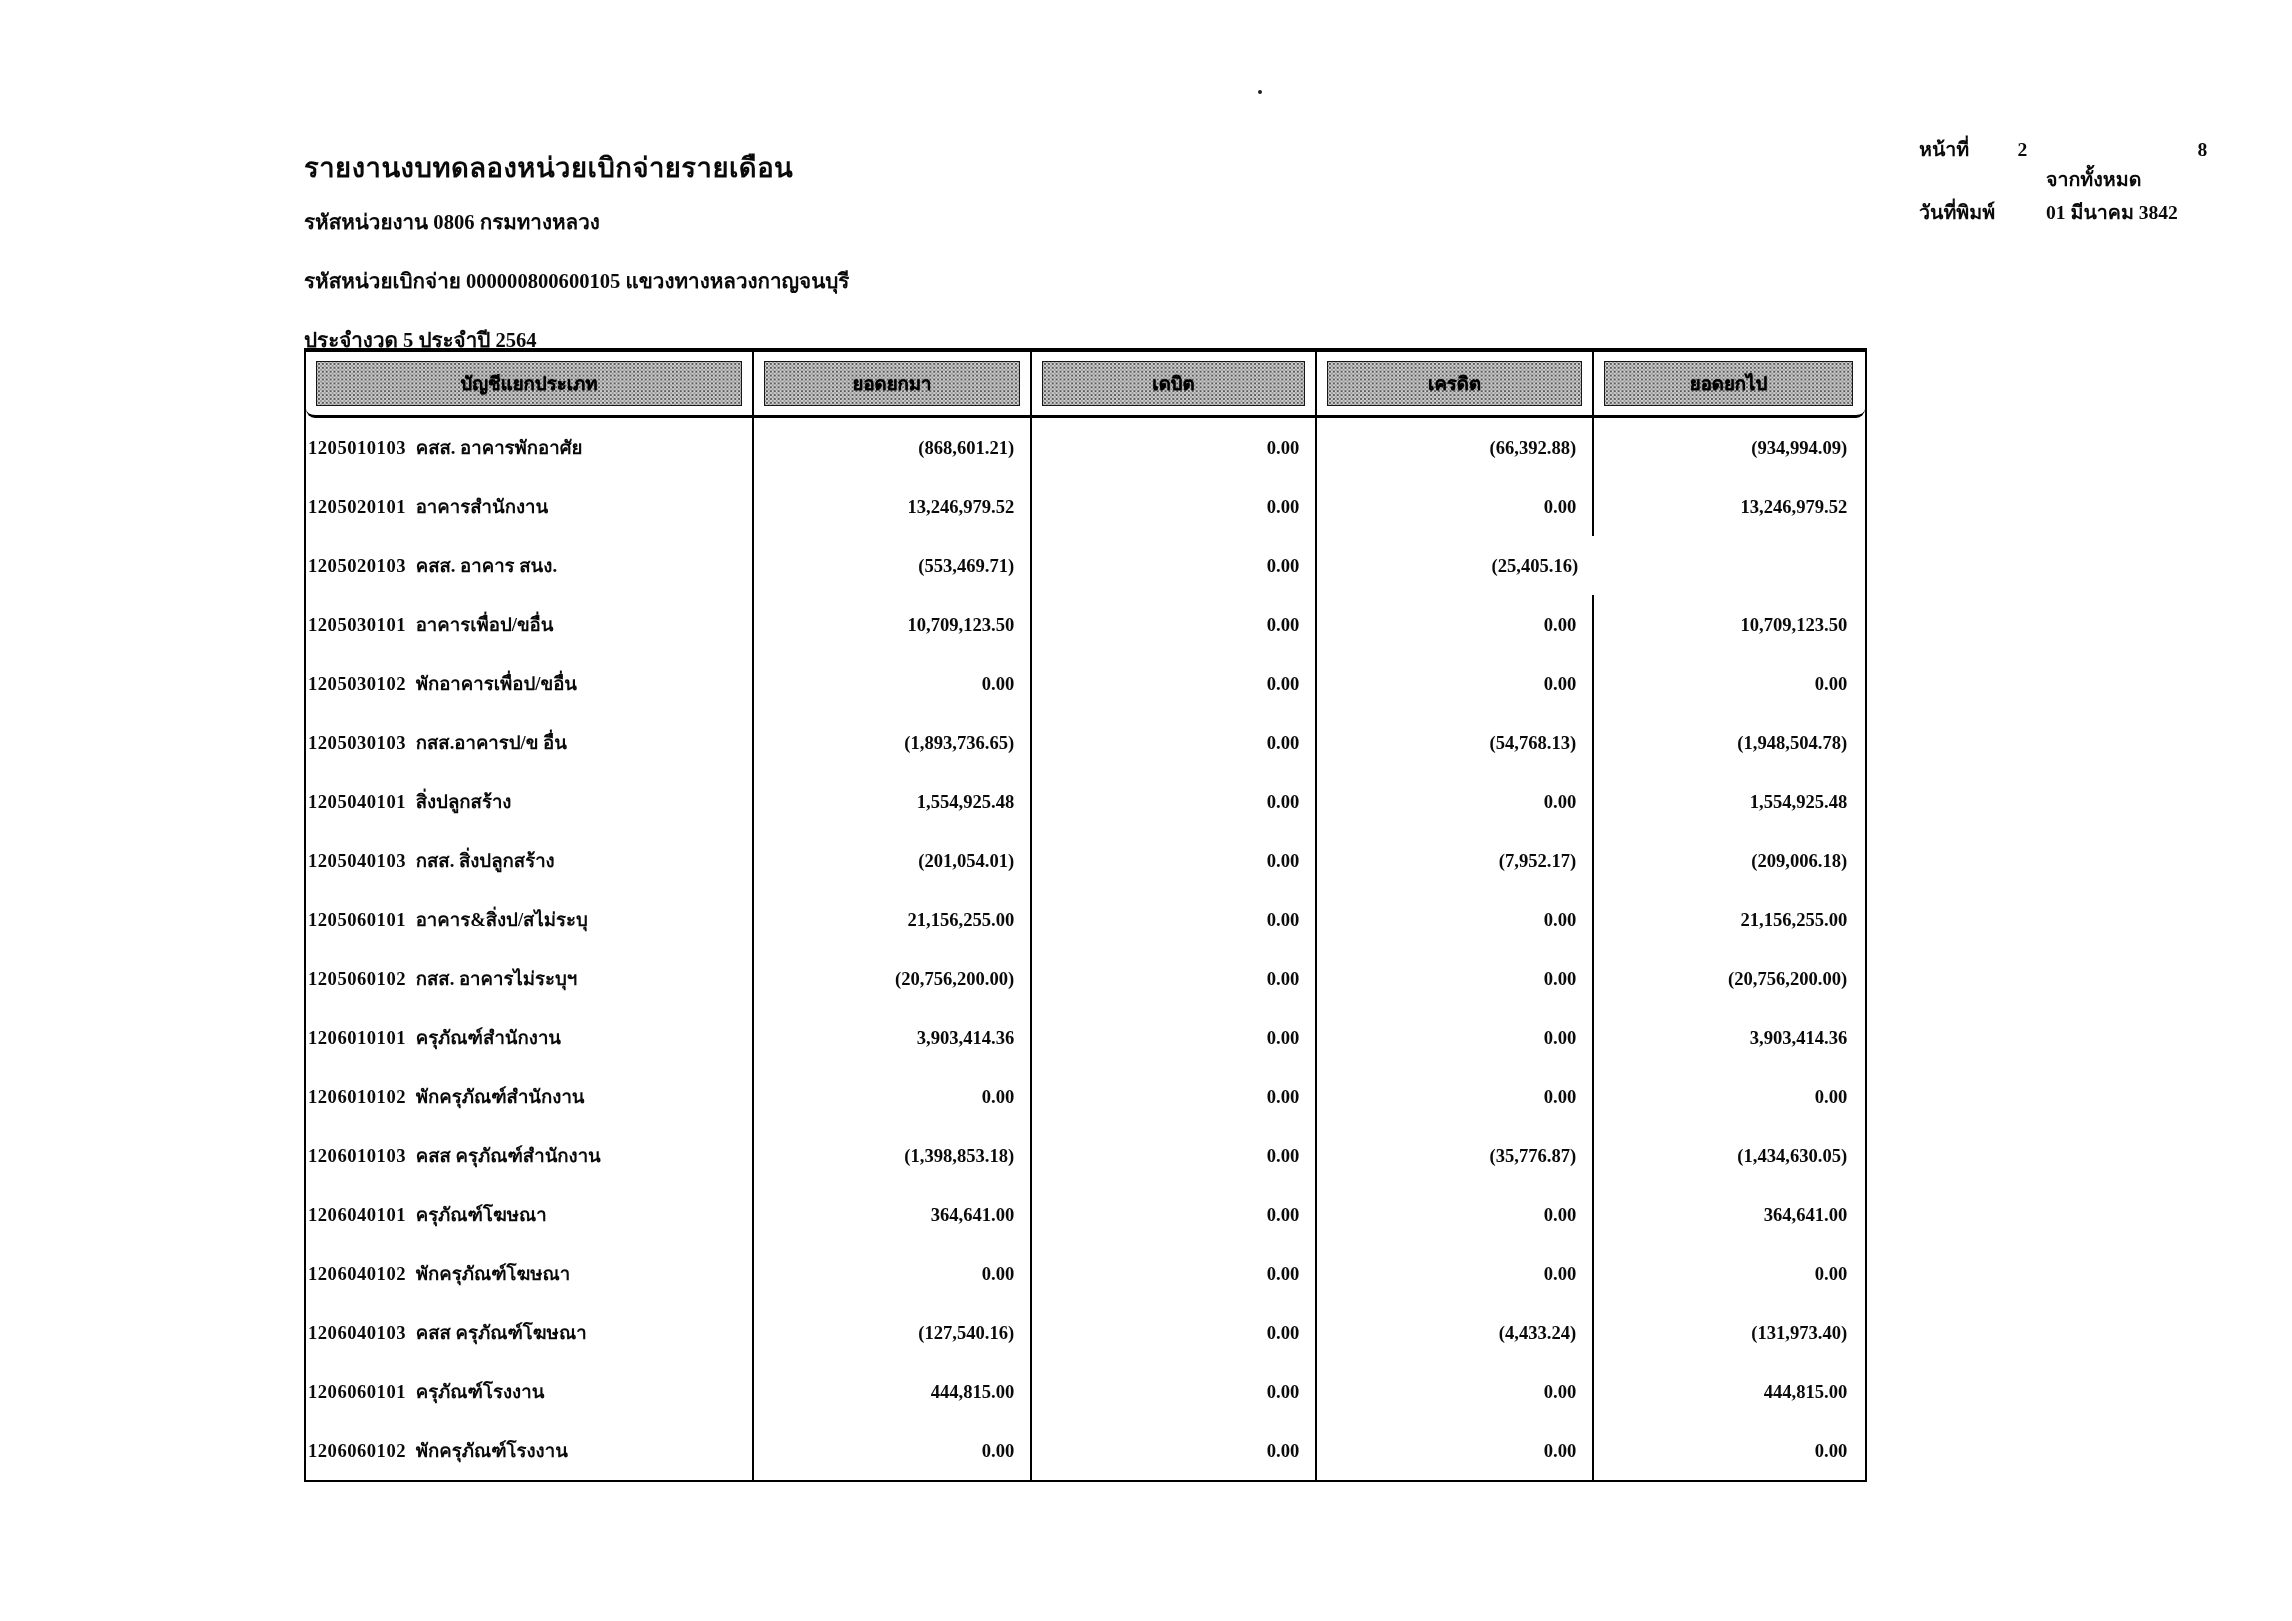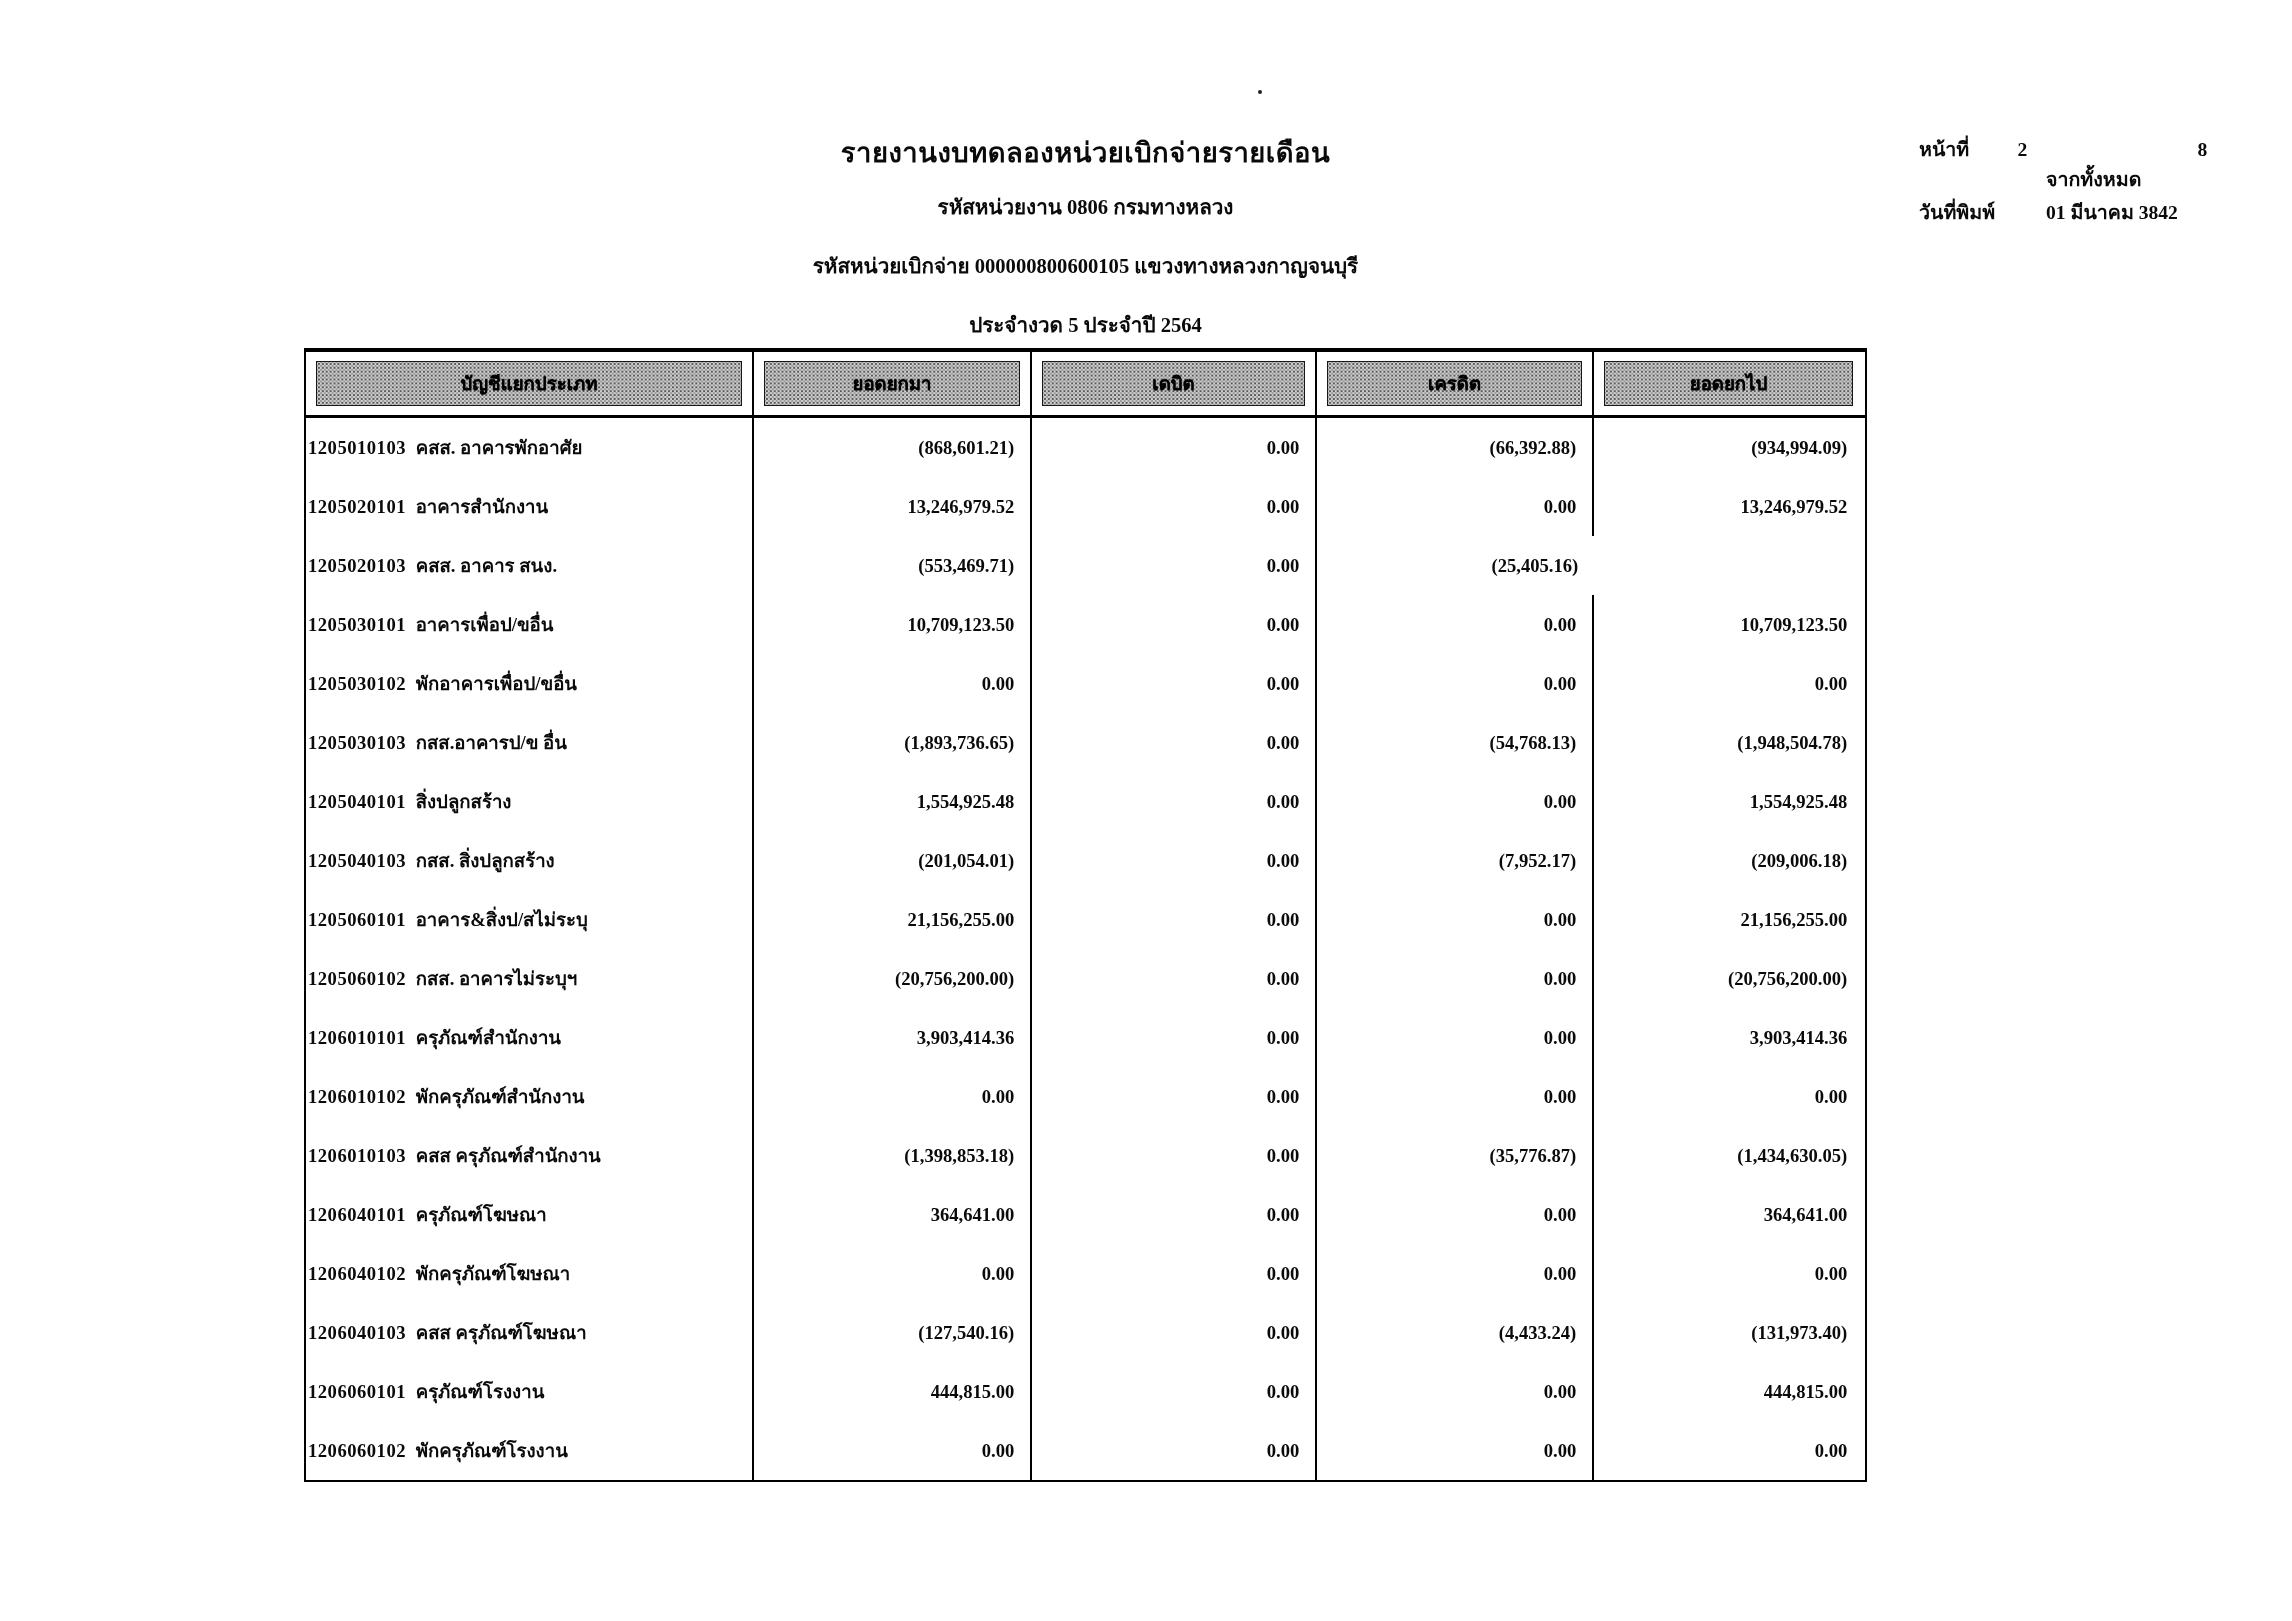--- a/index.html
+++ b/index.html
@@ -27,23 +27,23 @@
   .pi-row .l1 { width: 80px; }
   .pi-row .v1 { width: 47px; text-align: center; }
   .pi-row .l2 { width: 127px; margin-top: 30px; }
   .pi-row .v2 { width: 59px; text-align: center; }
   .pi-row .ld { width: 127px; }
 
   
   .report-header {
     position: absolute;
     left: 304px;
-    top: 131px;
+    top: 146px;
     width: 1563px;
-    text-align: center;
+    text-align: left;
   }
   .report-title {
     font-size: 27.4px;
     font-weight: 700;
     letter-spacing: 0.5px;
     margin-bottom: 13.7px;
   }
   .report-sub {
     font-size: 20.6px;
     font-weight: 700;
@@ -59,21 +59,21 @@
     width: 1563px;
     border: 2.9px solid #000;
     border-top-width: 4.9px;
     box-sizing: border-box;
     background: #fff;
   }
   .cols {
     display: grid;
     grid-template-columns: 448px 278px 285px 277px 269px;
   }
-  .thead { border-bottom: 3.9px solid #000; }
+  .thead { border-bottom: 3.9px solid #000; border-radius: 9px; }
   .th {
     height: 63px;
     border-right: 2px solid #000;
     box-sizing: border-box;
     padding: 8.8px 9.8px;
     display: flex;
   }
   .th:last-child, .td:last-child { border-right: none; }
   .th-box {
     flex: 1;

